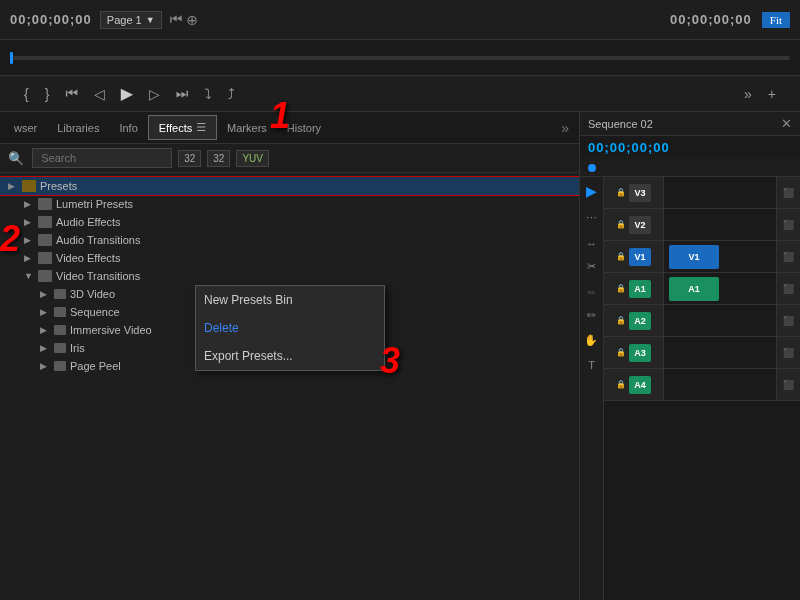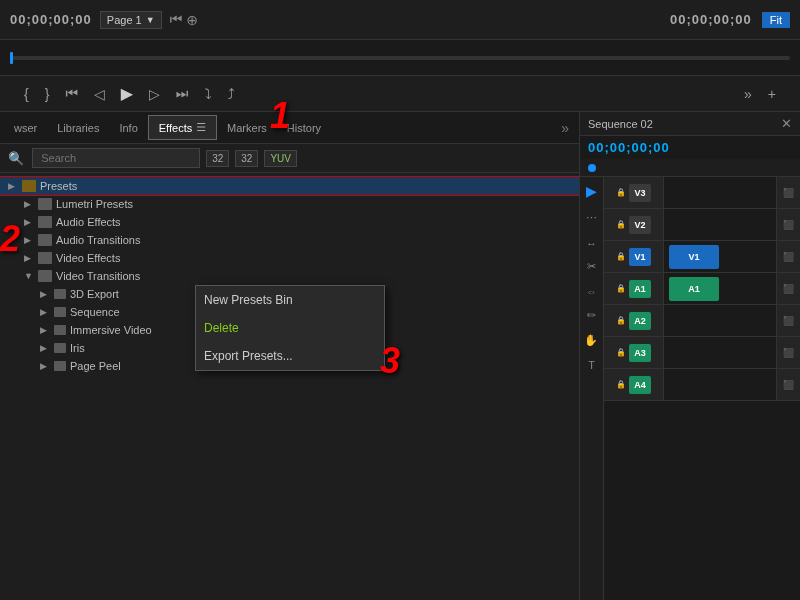--- a/index.html
+++ b/index.html
@@ -134,21 +134,21 @@
       gap: 6px;
       border-bottom: 1px solid #333;
       background: #1e1e1e;
     }
     .search-box {
       background: #2a2a2a;
       border: 1px solid #444;
       color: #ccc;
       padding: 3px 8px;
       font-size: 11px;
-      width: 168px;
+      width: 140px;
       outline: none;
     }
     .search-btn {
       color: #888;
       font-size: 13px;
       cursor: pointer;
       padding: 2px;
     }
     .icon-btn {
       background: #2a2a2a;
@@ -214,21 +214,21 @@
       z-index: 50;
       left: 195px;
       top: 285px;
     }
     .ctx-item {
       padding: 7px 8px;
       font-size: 12px;
       color: #ccc;
       cursor: pointer;
     }
-    .ctx-item.disabled { color: #84cc16; cursor: default; }
+    .ctx-item.disabled { color: #3b82f6; cursor: default; }
     .ctx-item.highlighted {
       background: #1a5fbf;
       color: #fff;
       font-weight: bold;
     }
 
     
     .right-panel {
       flex: 1;
       background: #1a1a1a;
@@ -393,21 +393,21 @@
 <div class="top-bar">
   <span class="timecode">00;00;00;00</span>
   <div class="page-selector">
     <span>Page 1</span>
     <span style="font-size:9px;">▼</span>
   </div>
   <span style="color:#888;font-size:14px;cursor:pointer;">⏮</span>
   <span style="color:#888;font-size:14px;cursor:pointer;margin-left:4px;">⊕</span>
   <div class="top-spacer"></div>
   <span class="top-right-tc">00;00;00;00</span>
-  <div style="background:#1a6abf;color:#fff;padding:2px 8px;font-size:11px;cursor:pointer;">Fit</div>
+  <div style="background:#1a6abf;color:#fff;padding:2px 8px;font-size:11px;cursor:pointer;font-family:Liberation Serif, serif;">Fit</div>
 </div>
 
 <div style="background:#1a1a1a;height:36px;display:flex;align-items:center;padding:0 10px;border-bottom:1px solid #333;">
   <div style="flex:1;height:4px;background:#333;border-radius:2px;position:relative;">
     <div style="width:3px;height:12px;background:#1a8fff;border-radius:1px;position:absolute;top:-4px;left:0;"></div>
   </div>
 </div>
 
 <div class="transport-bar">
   <span class="transport-btn">{</span>
@@ -482,21 +482,21 @@
 
       <div class="tree-item tree-indent">
         <span class="chevron">▼</span>
         <span class="folder-icon-dark"></span>
         <span class="tree-item-label">Video Transitions</span>
       </div>
 
       <div class="tree-item tree-indent2">
         <span class="chevron">▶</span>
         <span class="folder-icon-dark" style="width:12px;height:10px;"></span>
-        <span class="tree-item-label">3D Export</span>
+        <span class="tree-item-label">3D Video</span>
       </div>
 
       <div class="tree-item tree-indent2">
         <span class="chevron">▶</span>
         <span class="folder-icon-dark" style="width:12px;height:10px;"></span>
         <span class="tree-item-label">Sequence</span>
       </div>
 
       <div class="tree-item tree-indent2">
         <span class="chevron">▶</span>

